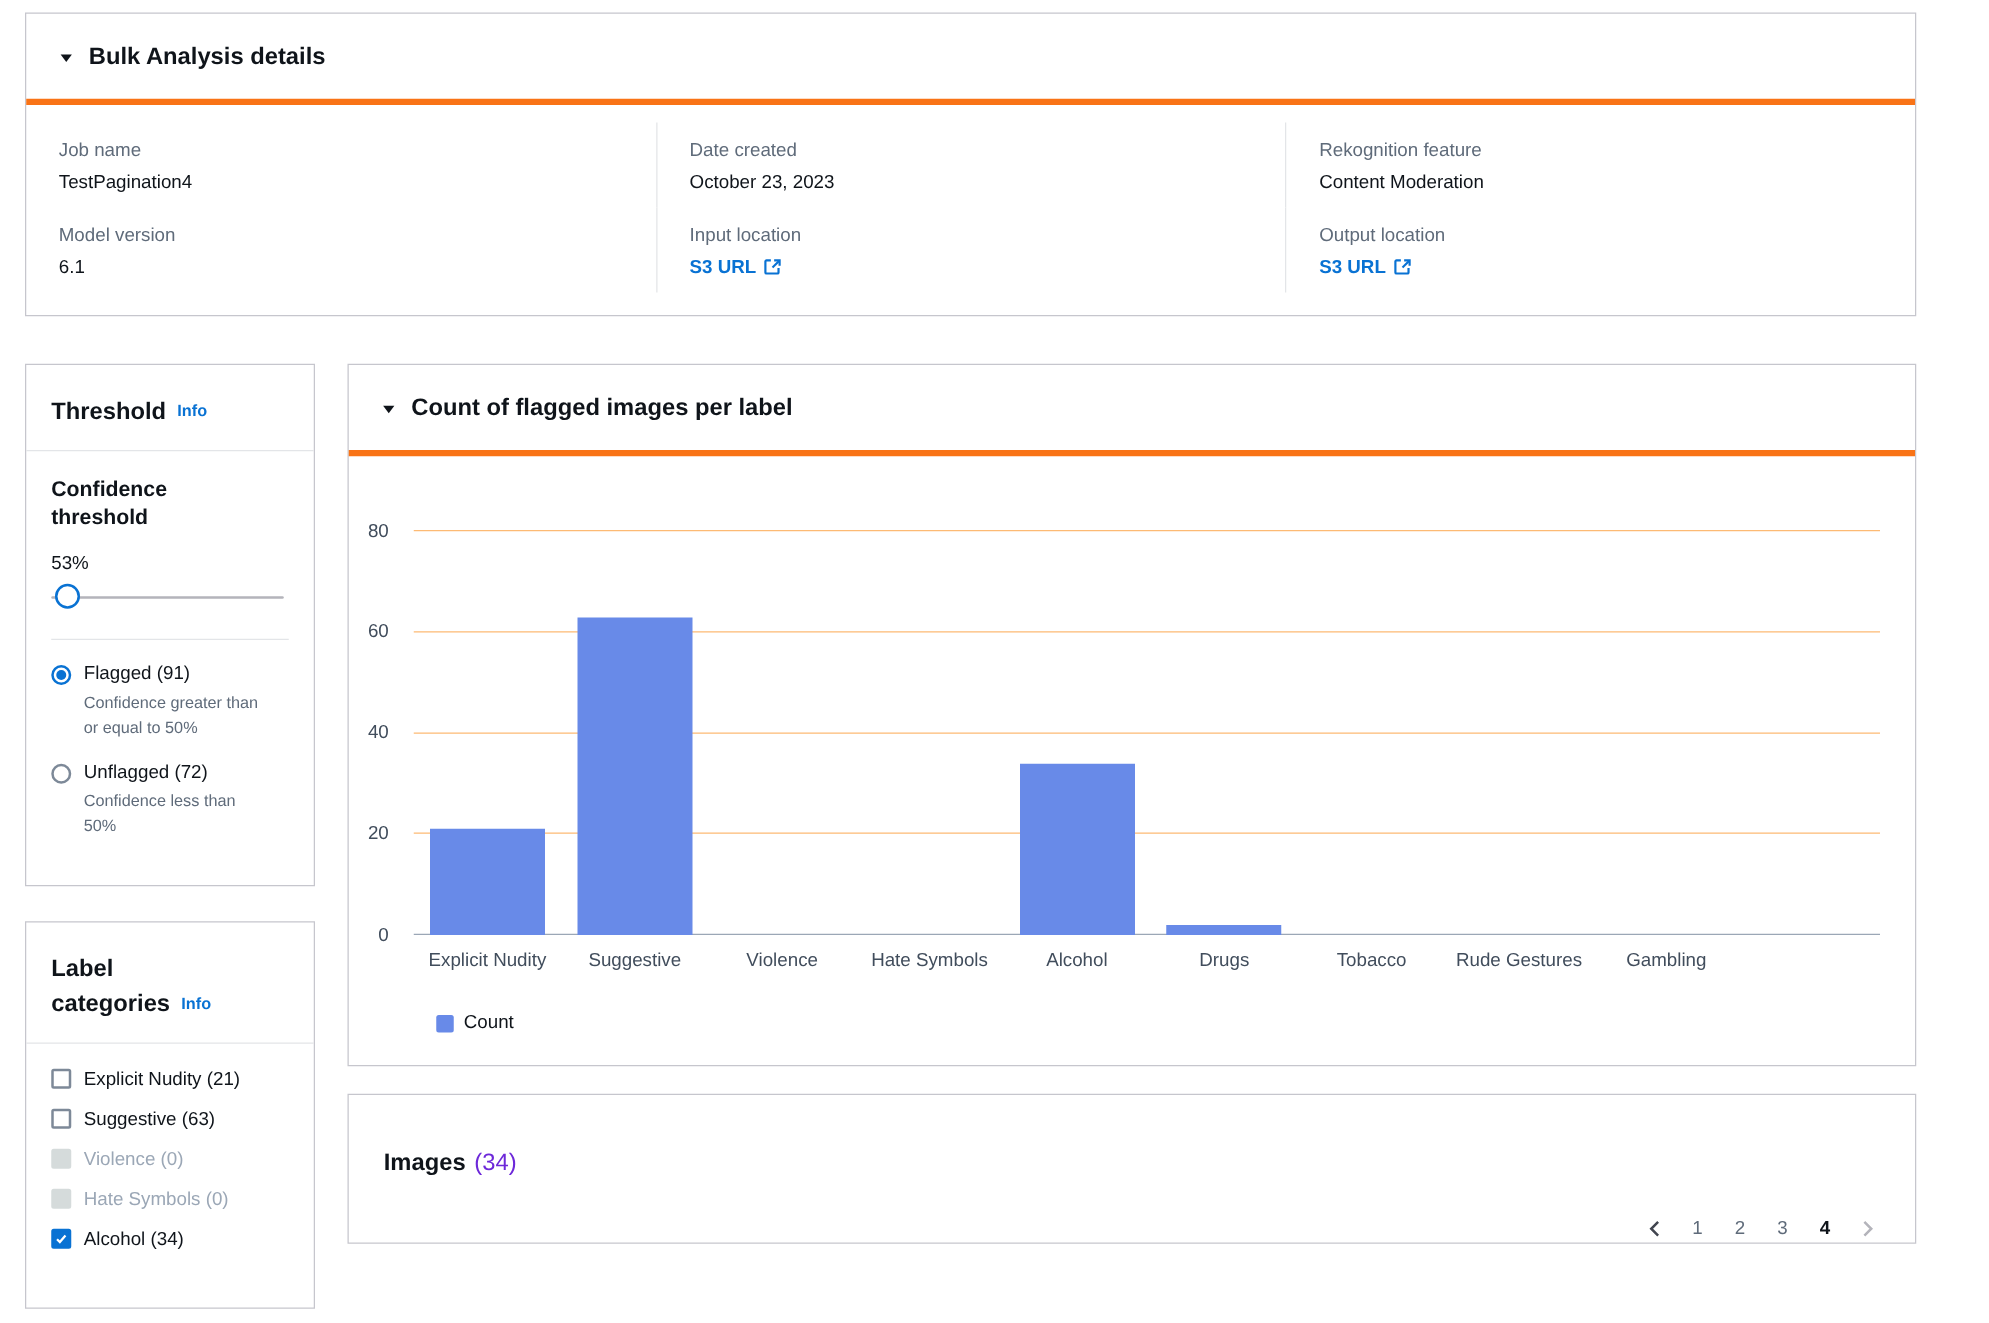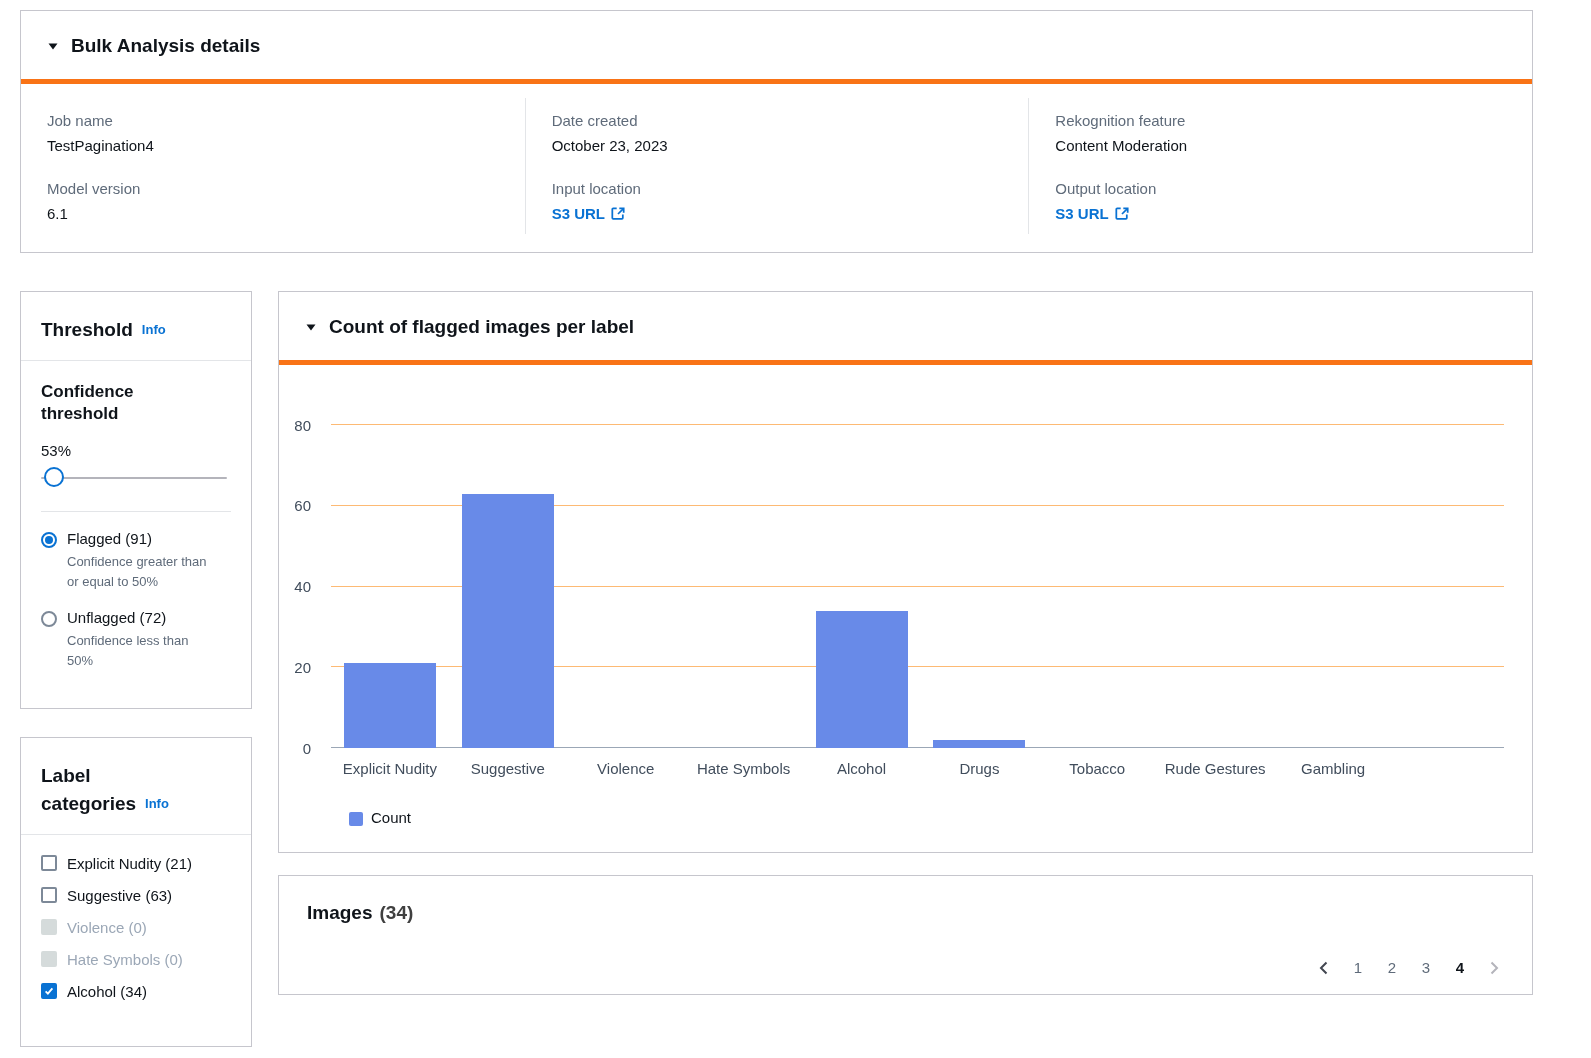--- a/index.html
+++ b/index.html
@@ -122,21 +122,21 @@
   .legend-swatch { width: 14px; height: 14px; border-radius: 2px; }
   .legend-label { font-size: 15px; color: #0f141a; }
 
   
   .images-panel {
     height: 120px; padding: 26px 28px 16px 28px;
     display: flex; flex-direction: column; justify-content: space-between; gap: 30px;
   }
   .images-header { display: flex; align-items: baseline; gap: 7px; }
   .images-header h2 { font-size: 19px; font-weight: 700; }
-  .images-count { font-size: 19px; color: #404040; font-weight: 700; }
+  .images-count { font-size: 19px; color: #6d28d9; font-weight: 400; margin-top: 18px; }
   .pagination {
     align-self: flex-end; display: flex; align-items: center; gap: 14px;
     font-size: 15px; color: #5f6b7a;
   }
   .page-btn {
     min-width: 20px; text-align: center; background: none; border: none;
     font-family: inherit; font-size: 15px; color: #5f6b7a; cursor: pointer; padding: 2px;
   }
   .page-btn.active { color: #0f141a; font-weight: 700; cursor: default; }
   .page-arrow { display: inline-flex; background: none; border: none; cursor: pointer; padding: 2px; }

